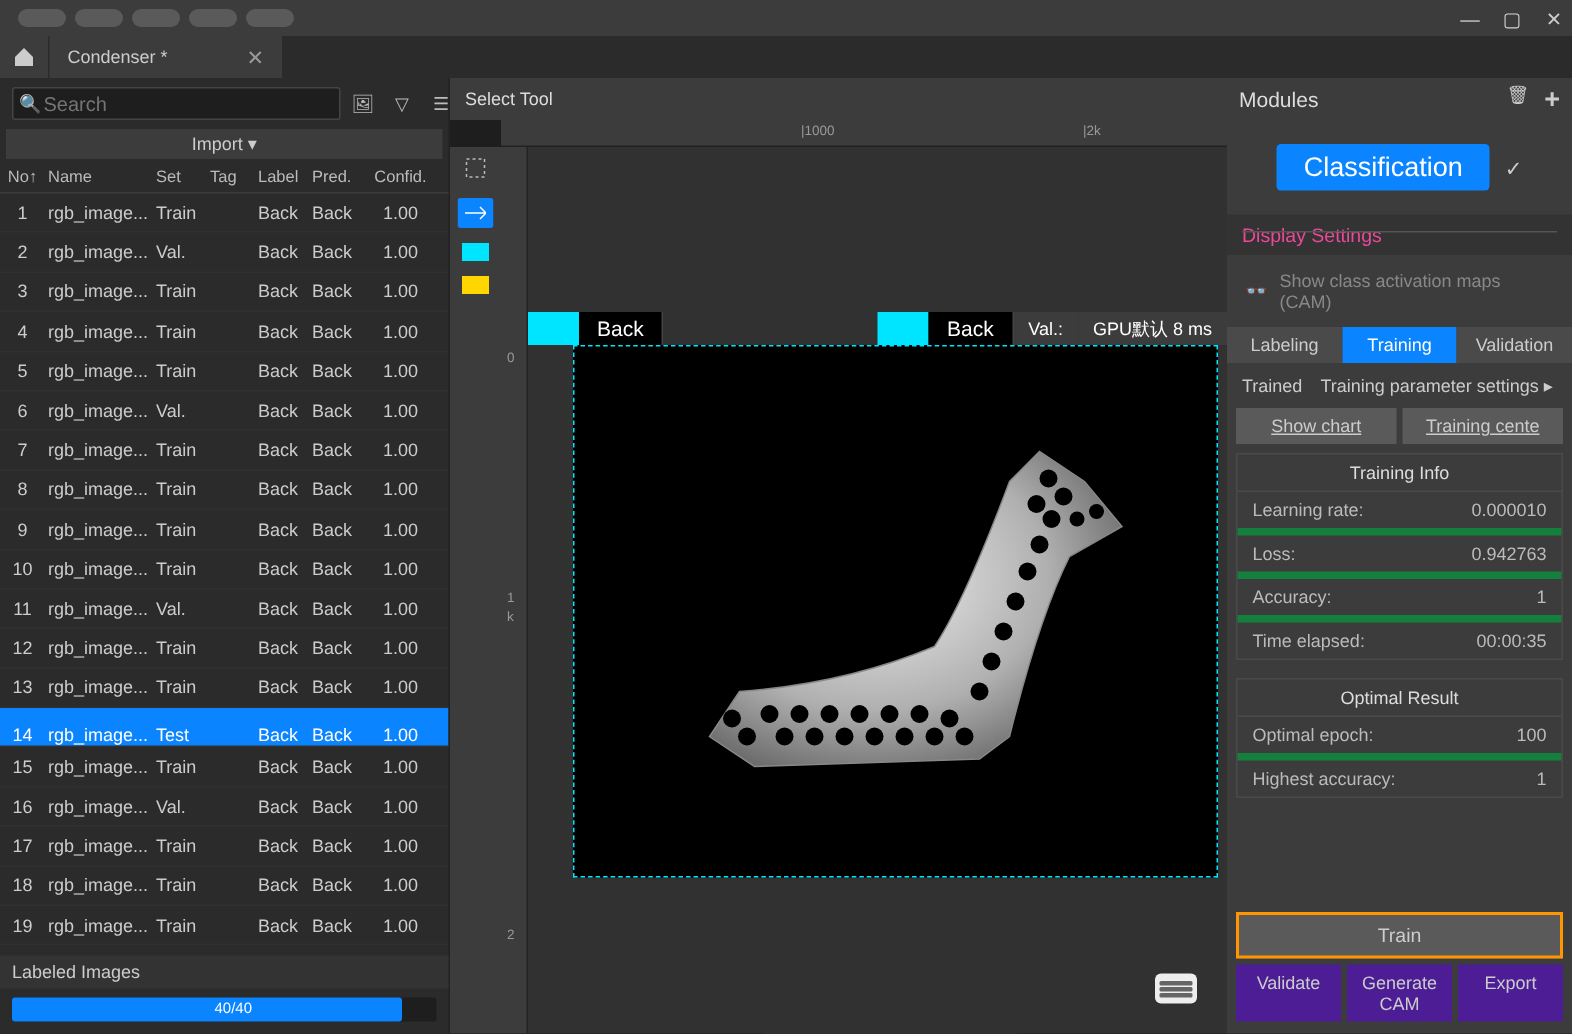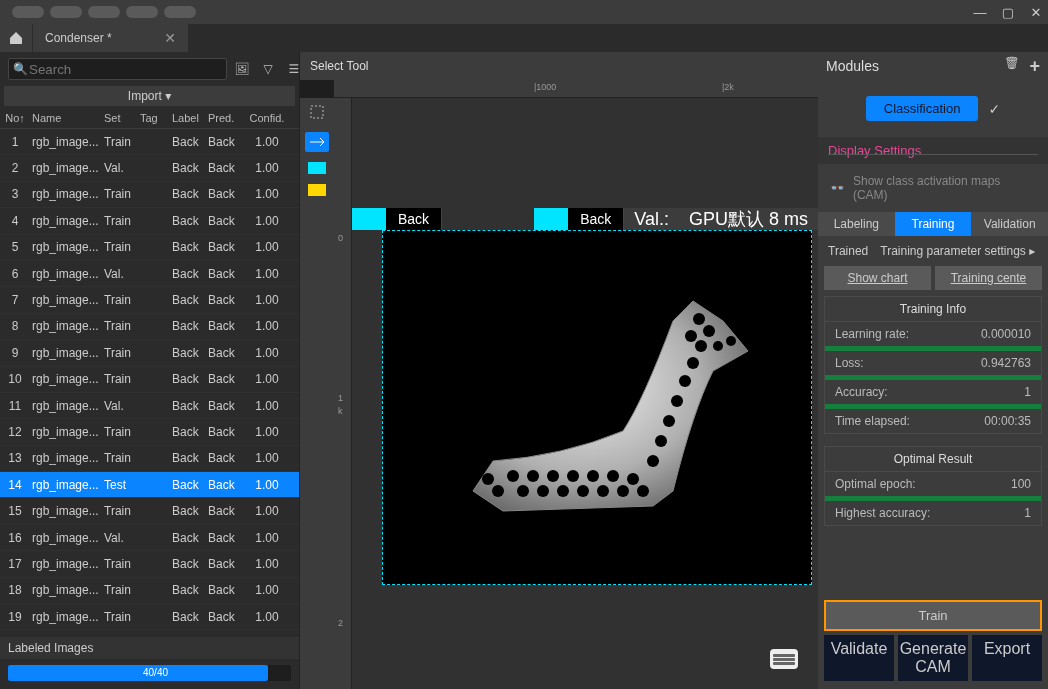--- a/index.html
+++ b/index.html
@@ -46,67 +46,67 @@
 .th, .td { overflow: hidden; text-overflow: ellipsis; white-space: nowrap; padding: 0 2px; }
 .c-no { width: 30px; text-align: center; }
 .c-name { width: 72px; }
 .c-set { width: 36px; }
 .c-tag { width: 32px; }
 .c-label { width: 36px; }
 .c-pred { width: 38px; }
 .c-conf { width: 46px; text-align: center; }
 .table-body { flex: 1; overflow-y: auto; }
 .row { display: flex; align-items: center; height: 26.4px; border-bottom: 1px solid #303030; cursor: pointer; }
-.row.selected { background: #0a84ff; color: #fff; }
+.row.selected { background: #0a84ff; color: #fff; align-items: flex-end; }
 .labeled { background: #333; padding: 4px 8px; }
 .progress { margin: 6px 8px 8px 8px; background: #1e1e1e; height: 16px; border-radius: 2px; position: relative; }
 .progress-fill { background: #0a84ff; height: 100%; border-radius: 2px; width: 92%; }
 .progress-text { position: absolute; left: 12px; right: 0; top: 0; text-align: center; font-size: 10px; color: #fff; line-height: 16px; }
 .center { flex: 1; display: flex; flex-direction: column; background: #1e1e1e; position: relative; }
 .center-header { height: 28px; background: #3c3c3c; display: flex; align-items: center; padding-left: 10px; color: #ddd; }
 .ruler-top { height: 18px; background: #3c3c3c; border-bottom: 1px solid #222; position: relative; font-size: 9px; color: #999; margin-left: 34px; }
 .ruler-top span { position: absolute; top: 2px; }
 .center-body { flex: 1; display: flex; }
 .toolbar { width: 34px; background: #3c3c3c; display: flex; flex-direction: column; align-items: center; padding-top: 4px; gap: 10px; }
 .tool { width: 24px; height: 20px; display: flex; align-items: center; justify-content: center; cursor: pointer; border-radius: 2px; border: 1px solid transparent; }
 .tool.active { background: #0a84ff; }
 .swatch { width: 18px; height: 12px; }
 .ruler-left { width: 18px; background: #3c3c3c; border-right: 1px solid #222; position: relative; font-size: 9px; color: #999; }
 .ruler-left span { position: absolute; left: 4px; transform-origin: left top; }
 .canvas-area { flex: 1; background: #313131; position: relative; }
 .overlay-row { display: flex; align-items: center; height: 22px; margin-top: 110px; gap: 0; }
 .chip-cyan { width: 34px; height: 22px; background: #00e5ff; }
 .chip-black { background: #000; color: #fff; padding: 0 12px; height: 22px; line-height: 22px; font-size: 14px; border-right: 1px solid #444; }
-.chip-gray { background: #3c3c3c; color: #fff; padding: 0 10px; height: 22px; line-height: 22px; font-size: 18px; }
+.chip-gray { background: #3c3c3c; color: #fff; padding: 0 10px; height: 22px; line-height: 22px; font-size: 12px; }
 .image-frame { position: absolute; left: 30px; top: 132px; width: 430px; height: 355px; border: 1px dashed #00e5ff; background: #000; overflow: hidden; }
 .part { position: absolute; left: 60px; top: 60px; width: 320px; height: 240px; }
 .keyboard-icon { position: absolute; right: 20px; bottom: 20px; width: 28px; height: 20px; background: #eee; border-radius: 4px; display: flex; flex-direction: column; justify-content: center; align-items: center; gap: 1px; padding: 2px; }
 .kb-row { width: 22px; height: 3px; background: #666; border-radius: 1px; }
 .right { width: 230px; background: #3c3c3c; display: flex; flex-direction: column; }
 .right-header { height: 28px; display: flex; align-items: center; justify-content: space-between; padding: 12px 8px; }
 .right-header-icons { display: flex; gap: 10px; }
 .module-row { display: flex; align-items: center; justify-content: center; padding: 12px 0; gap: 10px; margin: 4px 10px; }
-.module-btn { background: #0a84ff; color: #0f172a; padding: 5px 18px; border-radius: 3px; cursor: pointer; font-size: 13px; }
+.module-btn { background: #0a84ff; color: #ffffff; padding: 5px 18px; border-radius: 3px; cursor: pointer; font-size: 18px; }
 .check { color: #ccc; font-size: 14px; }
 .section-head { background: #333; padding: 6px 10px; font-size: 13px; color: #ec4899; }
 .cam-row { padding: 10px 12px; color: #888; font-size: 12px; display: flex; align-items: center; gap: 8px; }
 .tab-row { display: flex; }
 .tab-btn { flex: 1; text-align: center; padding: 5px 0; background: #4a4a4a; cursor: pointer; font-size: 12px; }
 .tab-btn.active { background: #0a84ff; color: #fff; }
 .trained-row { display: flex; align-items: center; padding: 8px 10px; gap: 12px; font-size: 12px; }
 .btn-row { display: flex; gap: 4px; padding: 0 6px; text-decoration: underline; }
 .gray-btn { flex: 1; background: #5a5a5a; text-align: center; padding: 5px 0; cursor: pointer; font-size: 12px; overflow:hidden; white-space:nowrap;}
 .info-section { margin: 6px; border: 1px solid #4a4a4a; }
 .info-title { text-align: center; padding: 5px 0; color: #ddd; border-bottom: 1px solid #4a4a4a; }
 .info-row { display: flex; justify-content: space-between; padding: 5px 10px; border-bottom: 5px solid #15803d; color:#bbb; }
 .info-row:last-child { border-bottom: none; }
 .bottom-btns { margin-top: auto; padding: 8px 6px; display: flex; flex-direction: column; gap: 4px; }
 .train-btn { background: #5a5a5a; text-align: center; padding: 6px 0; cursor: pointer; border: 2px solid #ff9500; font-size: 13px; }
 .action-row { display: flex; gap: 4px; }
-.action-btn { flex: 1; background: #0f172a; text-align: center; padding: 5px 0; cursor: pointer; font-size: 16px; overflow:hidden;}
+.action-btn { flex: 1; background: #4c1d95; text-align: center; padding: 5px 0; cursor: pointer; font-size: 12px; overflow:hidden;}
 .sep-line { position: absolute; left: 0; right: 0; top: 70px; border-top: 1px solid #555; }
 </style>
 </head>
 <body>
 
 <div class="titlebar">
   <div class="title-pills">
     <div class="pill"></div>
     <div class="pill"></div>
     <div class="pill"></div>

